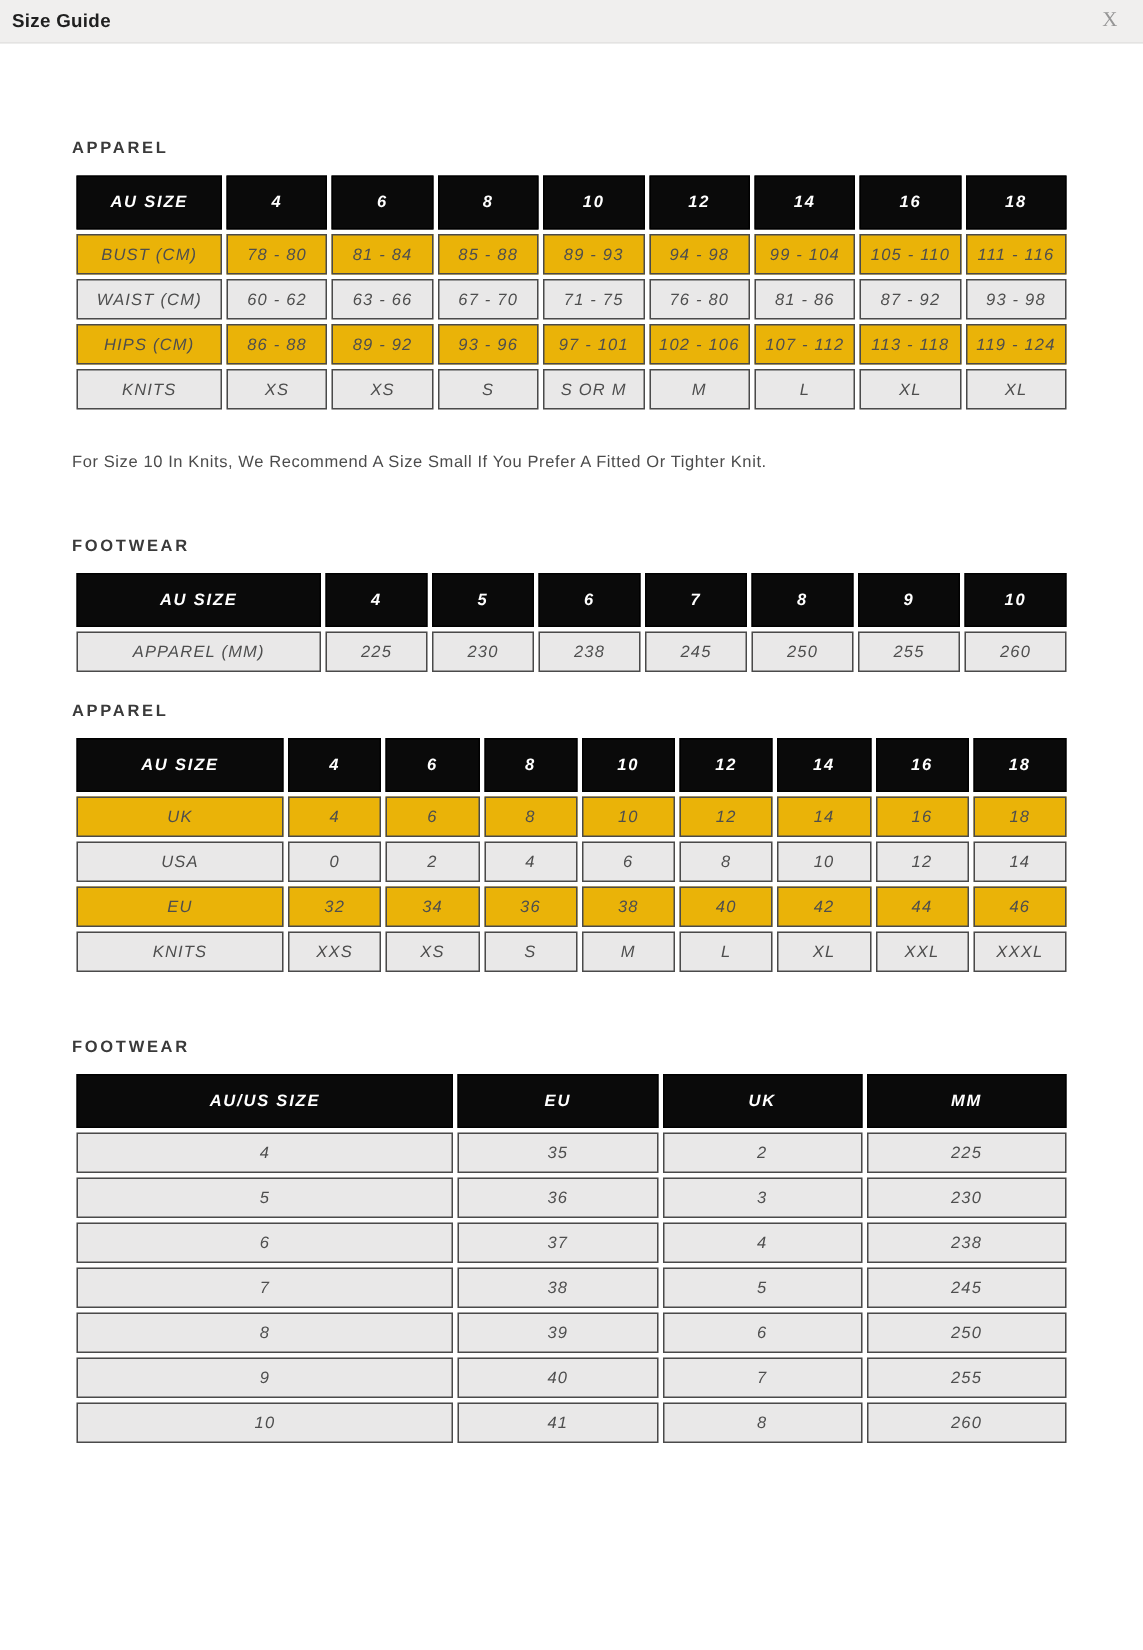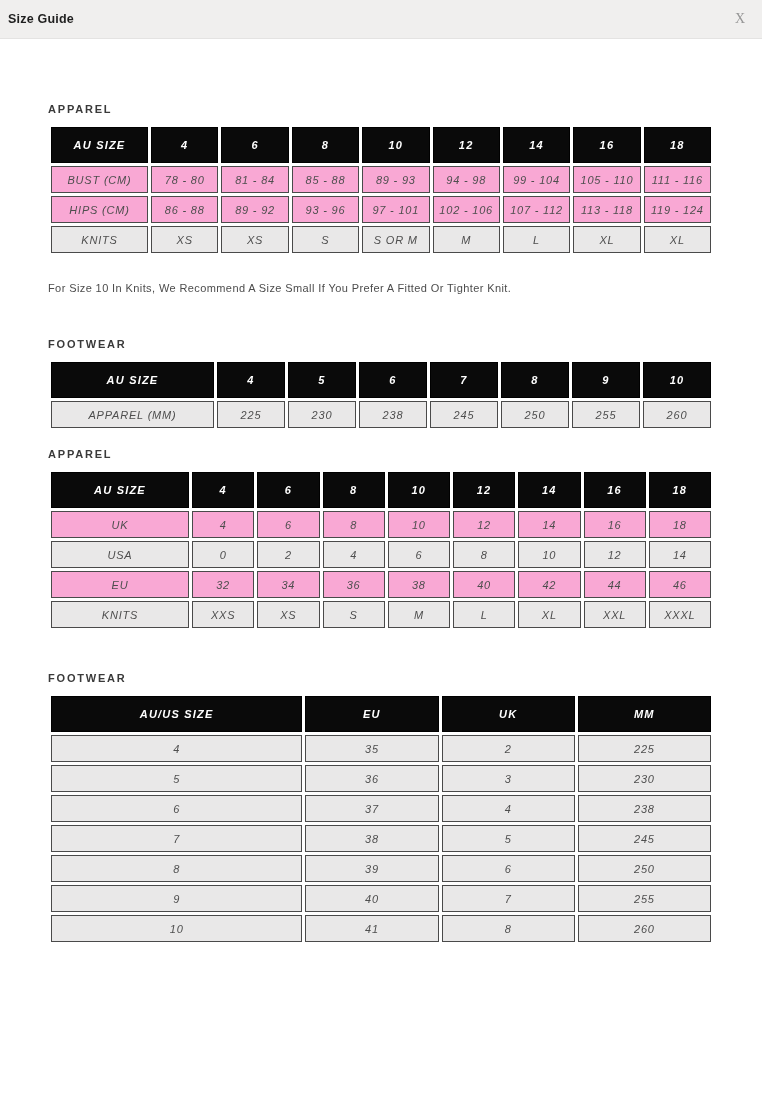--- a/index.html
+++ b/index.html
@@ -1,20 +1,20 @@
 <!DOCTYPE html>
 <html><head>
 <meta charset="utf-8">
 <style>
   * { margin:0; padding:0; box-sizing:border-box; }
   html,body { width:762px; background:#fff; font-family:"Liberation Sans", sans-serif; }
   body { min-height:1100px; }
 
   .topbar {
-    height:39px; background:#f0efee; border-bottom:1px solid #e4e3e2;
+    height:29px; background:#f0efee; border-bottom:1px solid #e4e3e2;
     display:flex; align-items:center; justify-content:space-between;
     padding:0 13px 0 8px;
   }
   .topbar .title { font-size:12.5px; font-weight:bold; color:#1f1f1f; letter-spacing:.2px; }
   .close-btn {
     font-family:"Liberation Serif", serif;
     font-size:14px; color:#969696; cursor:pointer; line-height:1;
     background:none; border:none; padding:2px 4px;
   }
 
@@ -25,21 +25,21 @@
 
   table { width:100%; border-collapse:separate; border-spacing:3px; table-layout:fixed; margin-top:9px;font-style:italic; }
   th {
     background:#0a0a0a; color:#ffffff; font-size:11px; font-weight:bold;
     letter-spacing:1.2px; height:36px; border:1px solid #000; text-align:center;
   }
   td {
     border:1px solid #4a4a4a; font-size:11px; color:#4e4e4e;
     text-align:center; height:27px; letter-spacing:.8px;
   }
-  tr.light td { background:#f9a8d4; }
+  tr.light td { background:#eab308; }
   tr.dark  td { background:#e9e8e8; }
 
   .t1 col.first { width:97px; }
   .t2 col.first { width:163px; }
   .t3 col.first { width:138px; }
   .t4 col.first { width:38.6%; }
 
   .note { font-size:11px; color:#4c4c4c; letter-spacing:.4px; margin-top:26px; }
 
   .gap-footwear1 { margin-top:44px; }
@@ -88,20 +88,31 @@
           <td>BUST (CM)</td>
           <td>78 - 80</td>
           <td>81 - 84</td>
           <td>85 - 88</td>
           <td>89 - 93</td>
           <td>94 - 98</td>
           <td>99 - 104</td>
           <td>105 - 110</td>
           <td>111 - 116</td>
         </tr>
+        <tr class="dark">
+          <td>WAIST (CM)</td>
+          <td>60 - 62</td>
+          <td>63 - 66</td>
+          <td>67 - 70</td>
+          <td>71 - 75</td>
+          <td>76 - 80</td>
+          <td>81 - 86</td>
+          <td>87 - 92</td>
+          <td>93 - 98</td>
+        </tr>
         <tr class="light">
           <td>HIPS (CM)</td>
           <td>86 - 88</td>
           <td>89 - 92</td>
           <td>93 - 96</td>
           <td>97 - 101</td>
           <td>102 - 106</td>
           <td>107 - 112</td>
           <td>113 - 118</td>
           <td>119 - 124</td>

